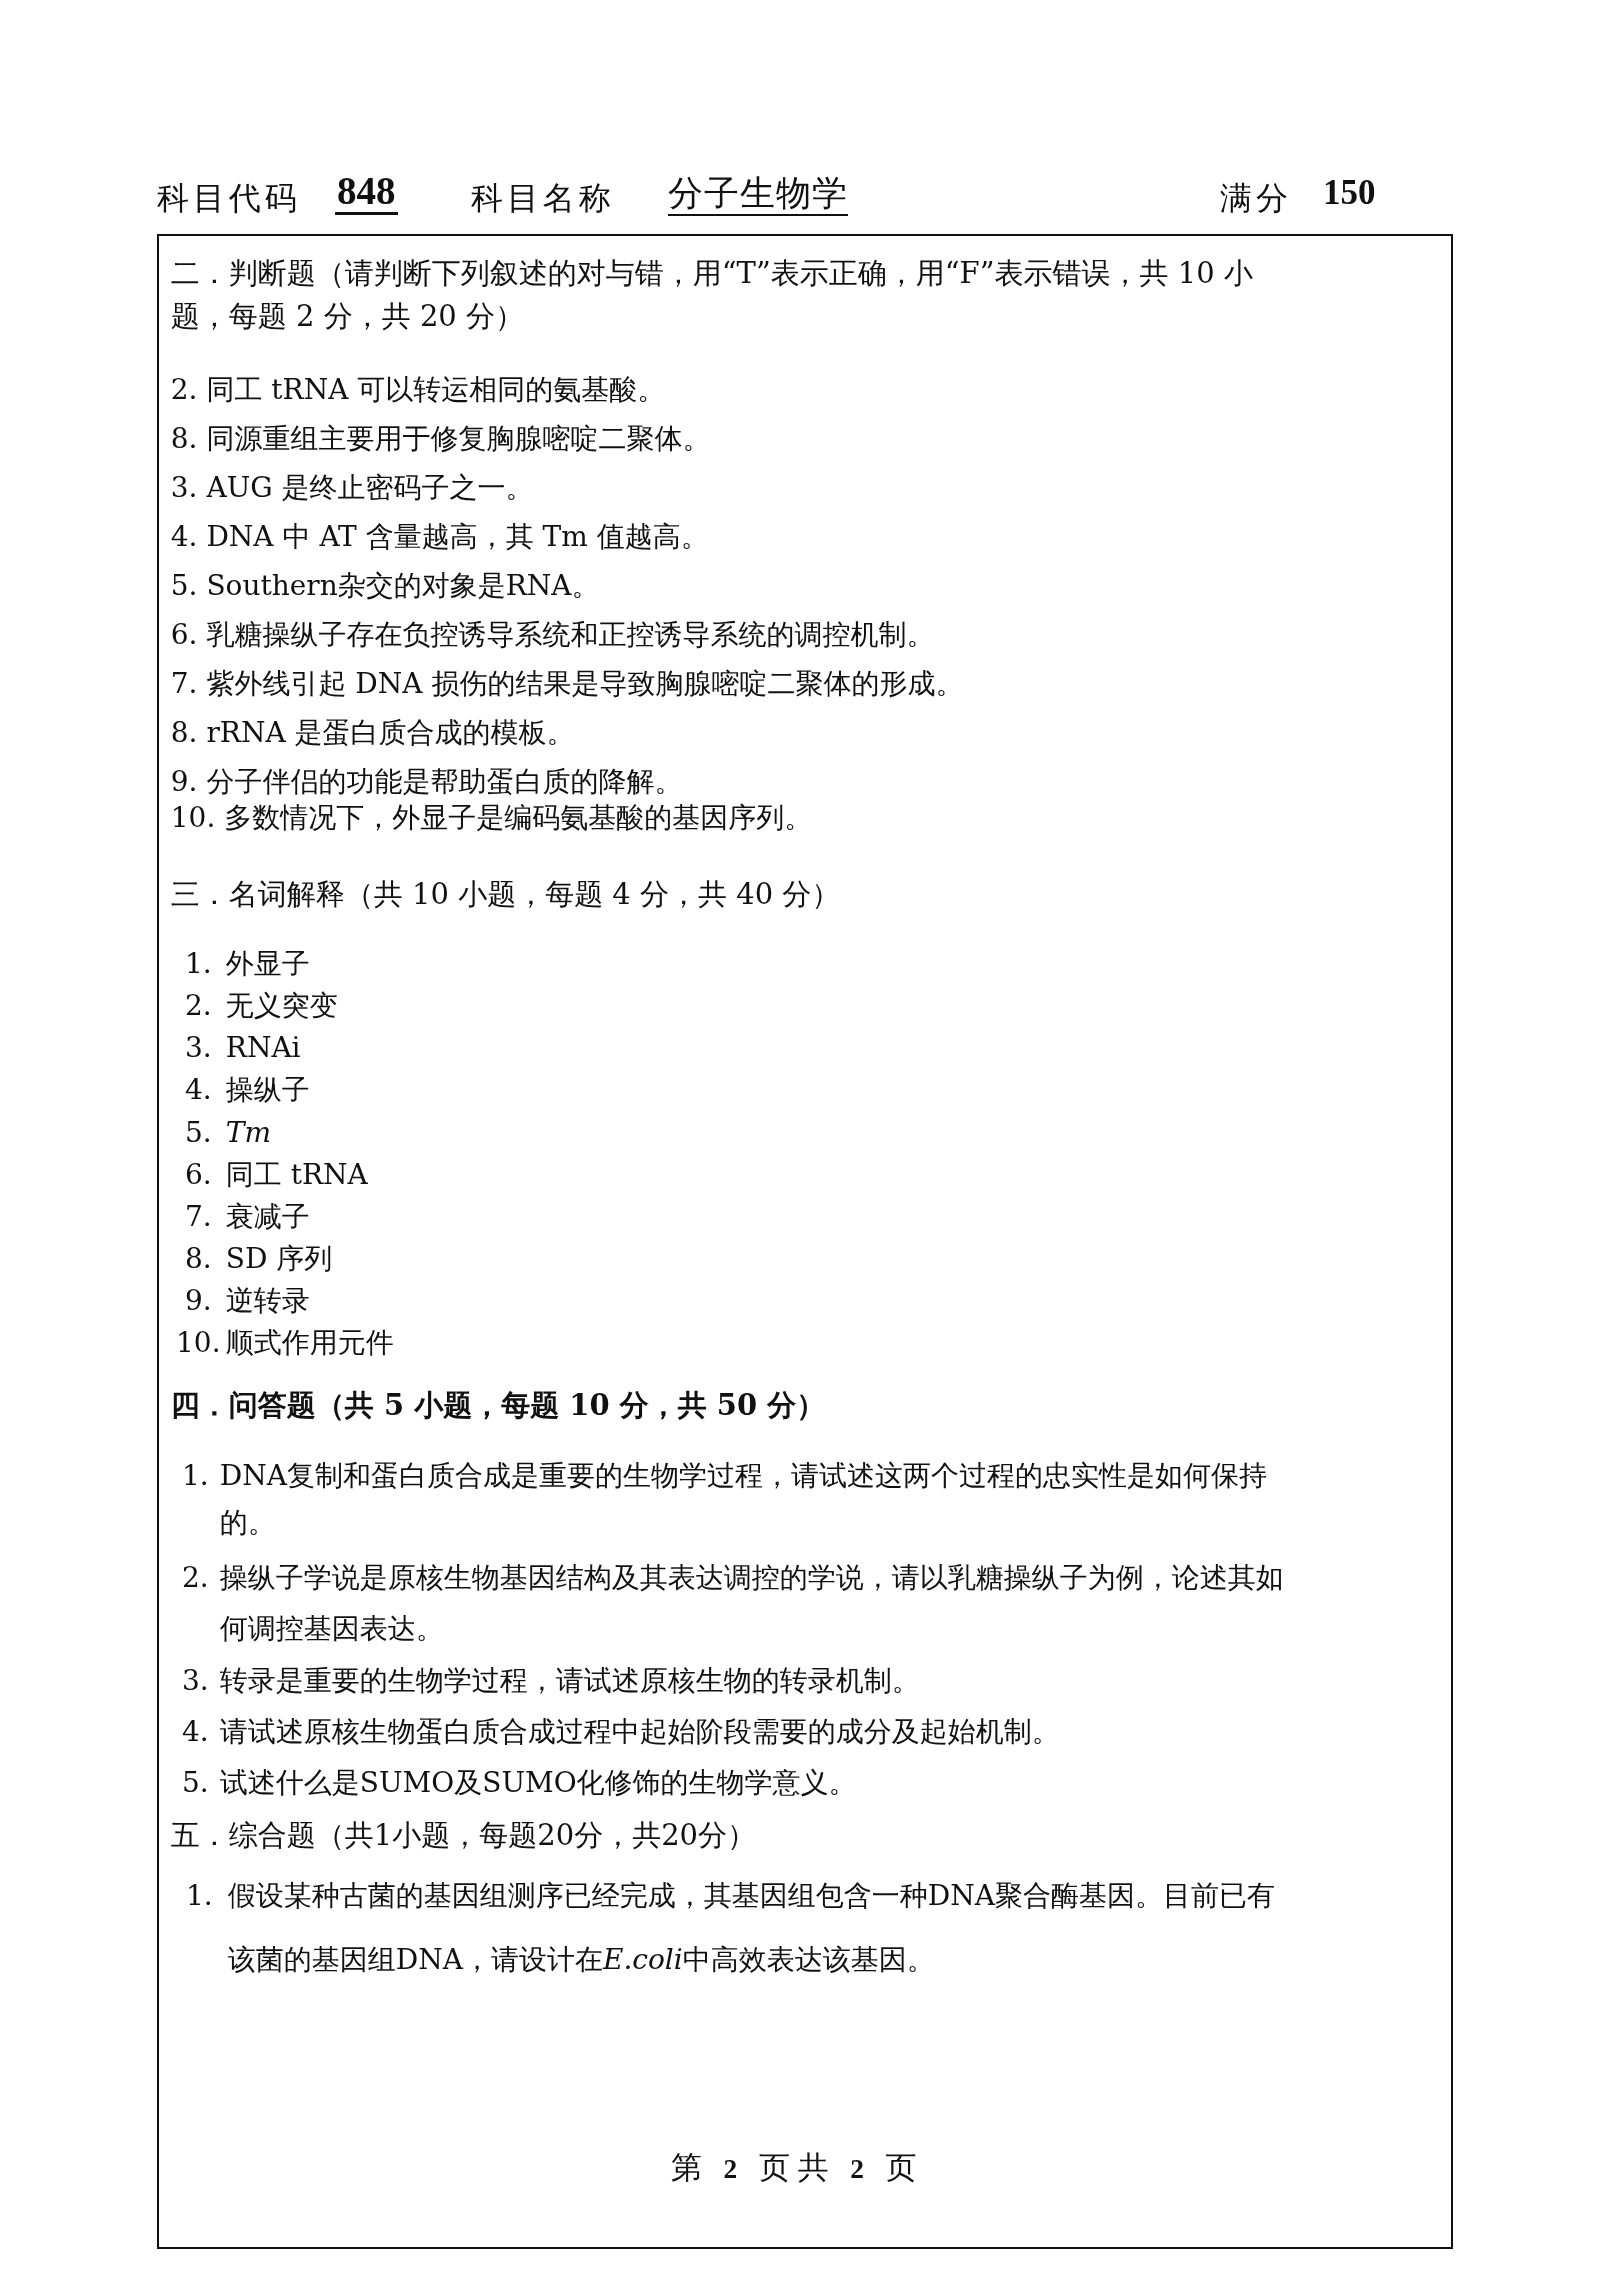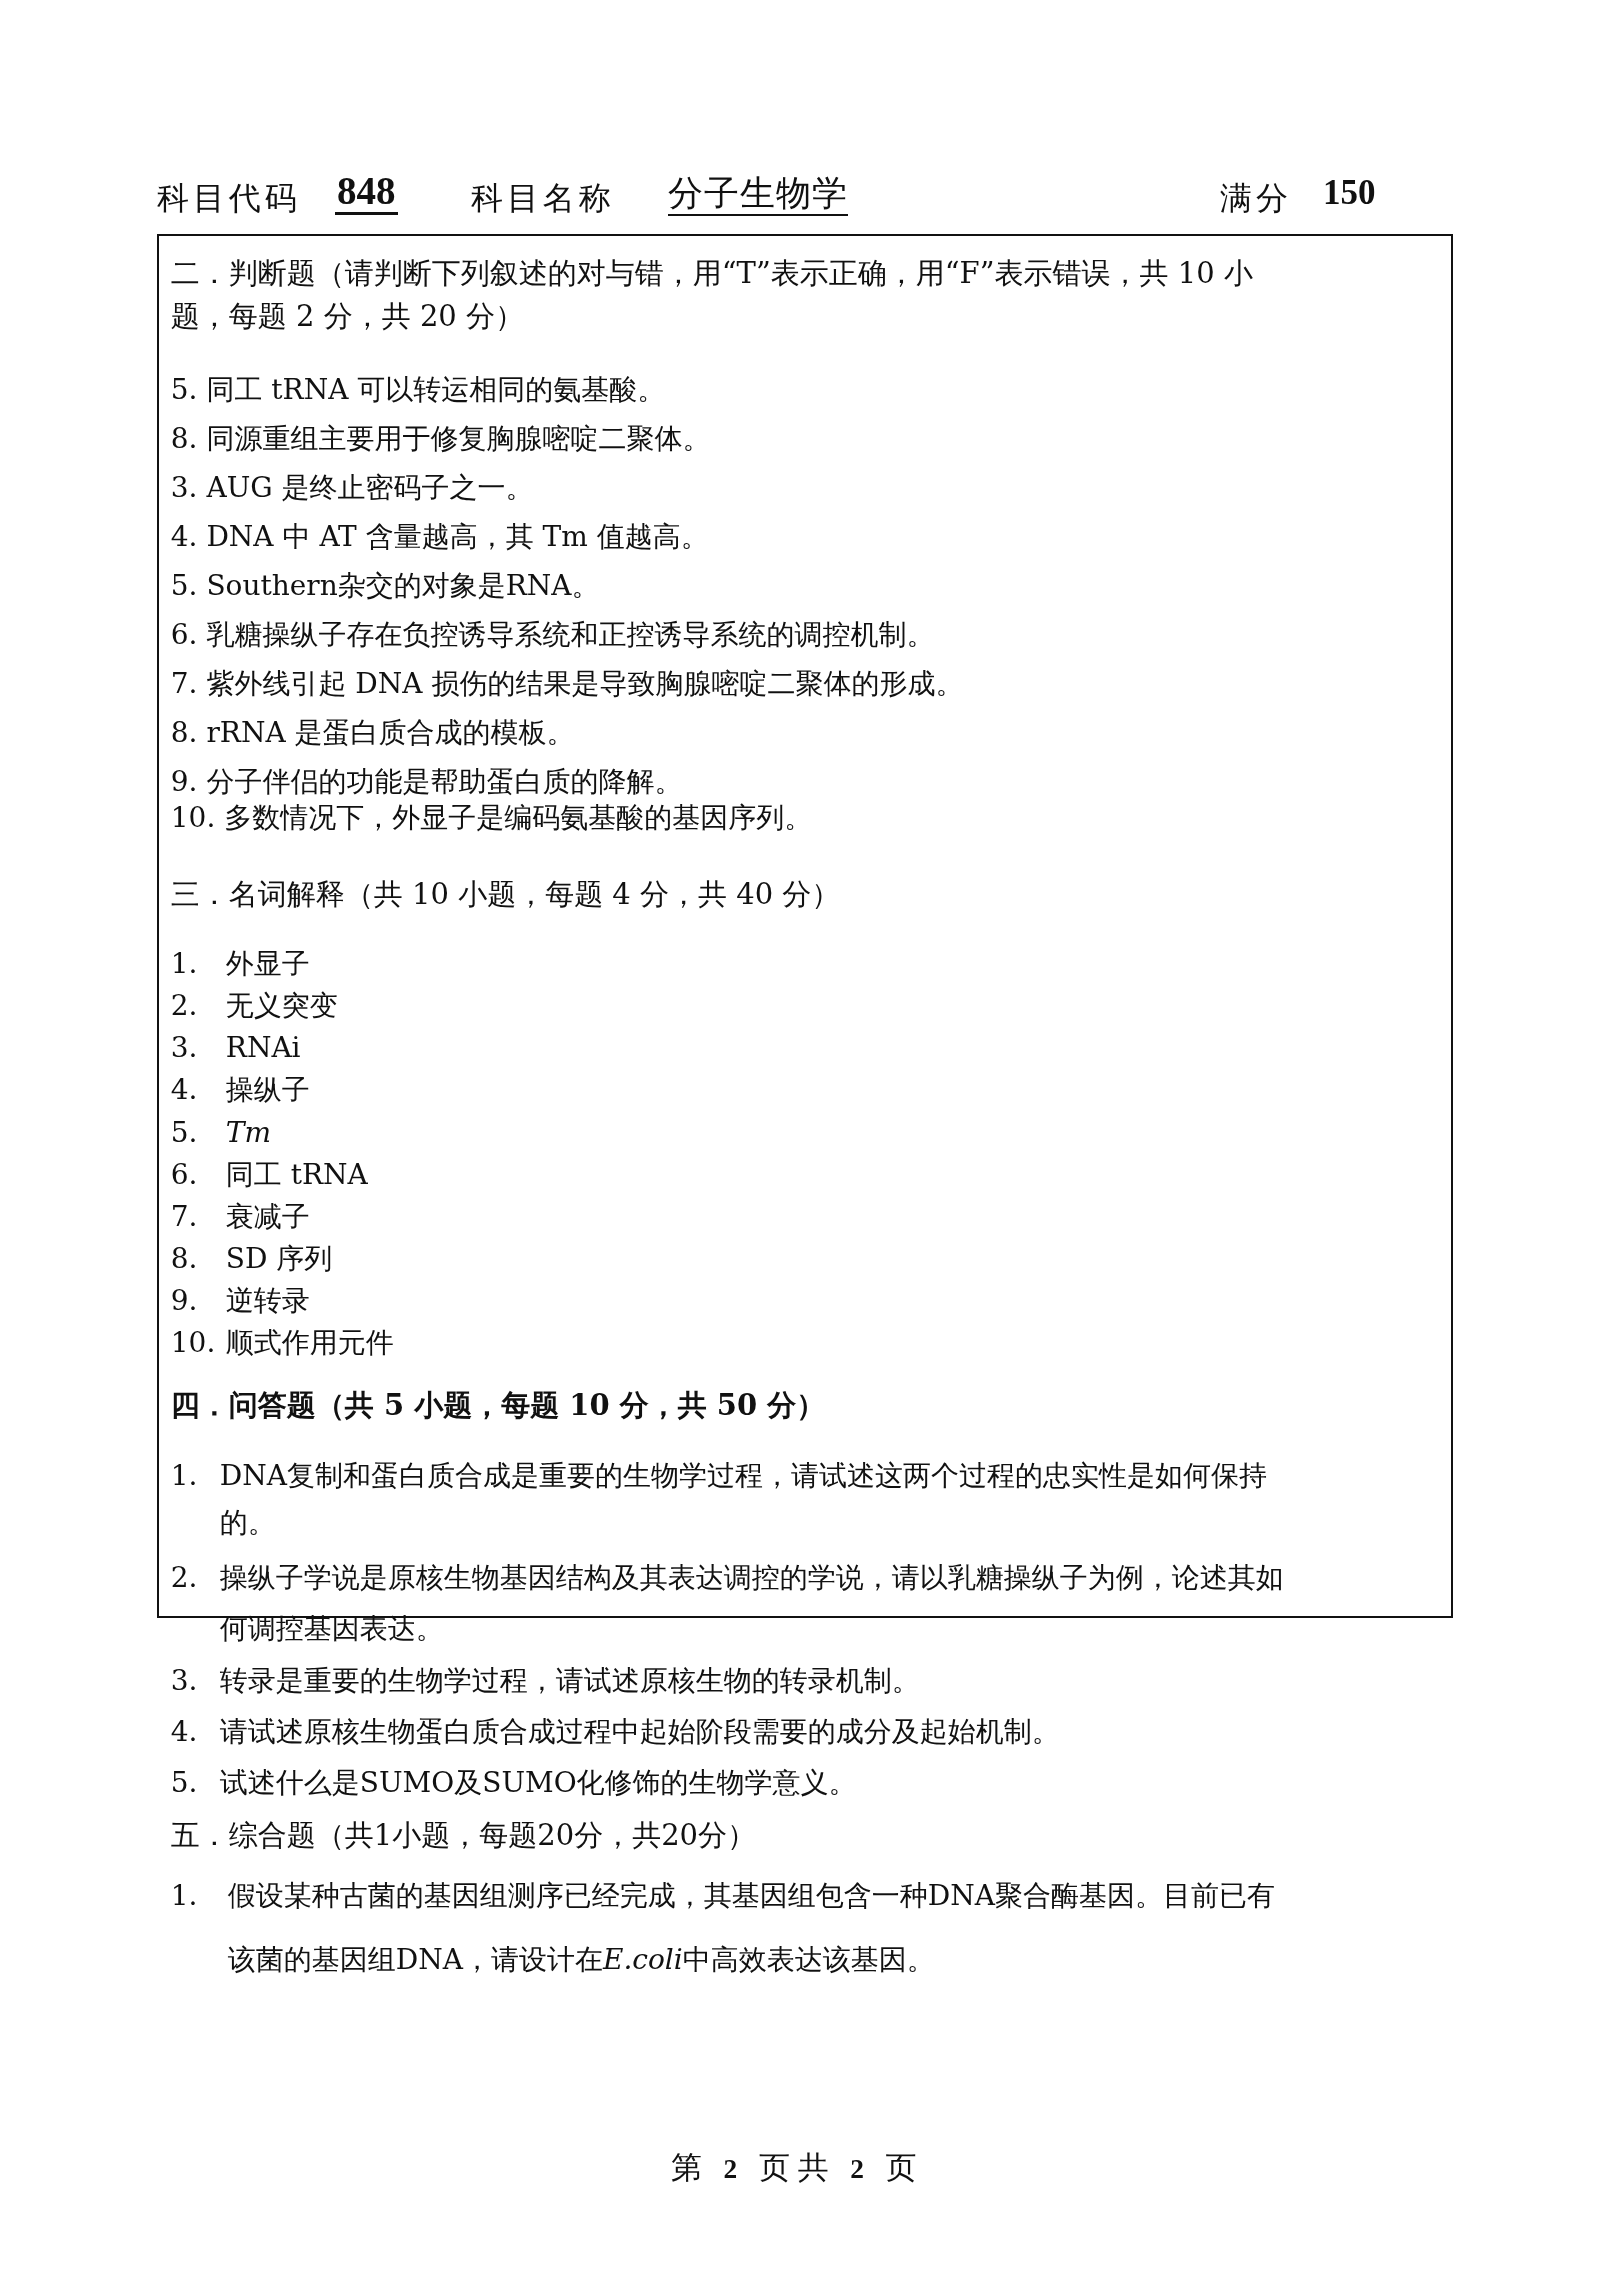--- a/index.html
+++ b/index.html
@@ -21,22 +21,22 @@
   .header .name {
     position: absolute; left: 498px; top: 3.9px; font-size: 35px;
     border-bottom: 2px solid #111; line-height: 41px; letter-spacing: 1px; margin-left: 13px;
   }
   .header .score {
     position: absolute; left: 1166px; top: 3.9px; font-weight: bold; font-size: 35px;
     font-family: "Liberation Serif", serif;
     text-align: right;
   }
   .box {
-    position: absolute; left: 157px; top: 234px; width: 1296px; height: 1384px;
-    border: 2.9px solid #111; box-sizing: border-box;
+    position: absolute; left: 157px; top: 234px; width: 1296px; height: 2015px;
+    border: 2.9px solid #111; box-sizing: border-box; text-align: center;
   }
   .content { position: absolute; left: 11.8px; top: 19.6px; right: 13.7px; }
   .line { position: absolute; left: 0; white-space: nowrap; font-size: 28px; line-height: 35px; }
   .sec { font-size: 29px; }
   .term-num { display: inline-block; width: 55px; }
   .footer {
     position: absolute; top: 2147px; left: 671px; font-size: 31px; white-space: nowrap;
     font-family: Liberation Serif, serif;
   }
   .footer .n { display: inline-block; margin: 0 21.6px; font-weight: bold; font-size: 27.4px; }
@@ -54,21 +54,21 @@
   <span class="lbl" style="left:1063px">满分</span>
   <span class="score">150</span>
 </div>
 
 <div class="box">
   <div class="content">
 
     <div class="line sec" style="top:0px">二．判断题（请判断下列叙述的对与错，用“T”表示正确，用“F”表示错误，共 10 小</div>
     <div class="line sec" style="top:43px">题，每题 2 分，共 20 分）</div>
 
-    <div class="line" style="top:116px">5. 同工 tRNA 可以转运相同的氨基酸。</div>
+    <div class="line" style="top:116px">2. 同工 tRNA 可以转运相同的氨基酸。</div>
     <div class="line" style="top:165px">8. 同源重组主要用于修复胸腺嘧啶二聚体。</div>
     <div class="line" style="top:214px">3. AUG 是终止密码子之一。</div>
     <div class="line" style="top:263px">4. DNA 中 AT 含量越高，其 Tm 值越高。</div>
     <div class="line" style="top:312px">5. Southern杂交的对象是RNA。</div>
     <div class="line" style="top:361px">6. 乳糖操纵子存在负控诱导系统和正控诱导系统的调控机制。</div>
     <div class="line" style="top:410px">7. 紫外线引起 DNA 损伤的结果是导致胸腺嘧啶二聚体的形成。</div>
     <div class="line" style="top:459px">8. rRNA 是蛋白质合成的模板。</div>
     <div class="line" style="top:508px">9. 分子伴侣的功能是帮助蛋白质的降解。</div>
     <div class="line" style="top:544px">10. 多数情况下，外显子是编码氨基酸的基因序列。</div>
 

